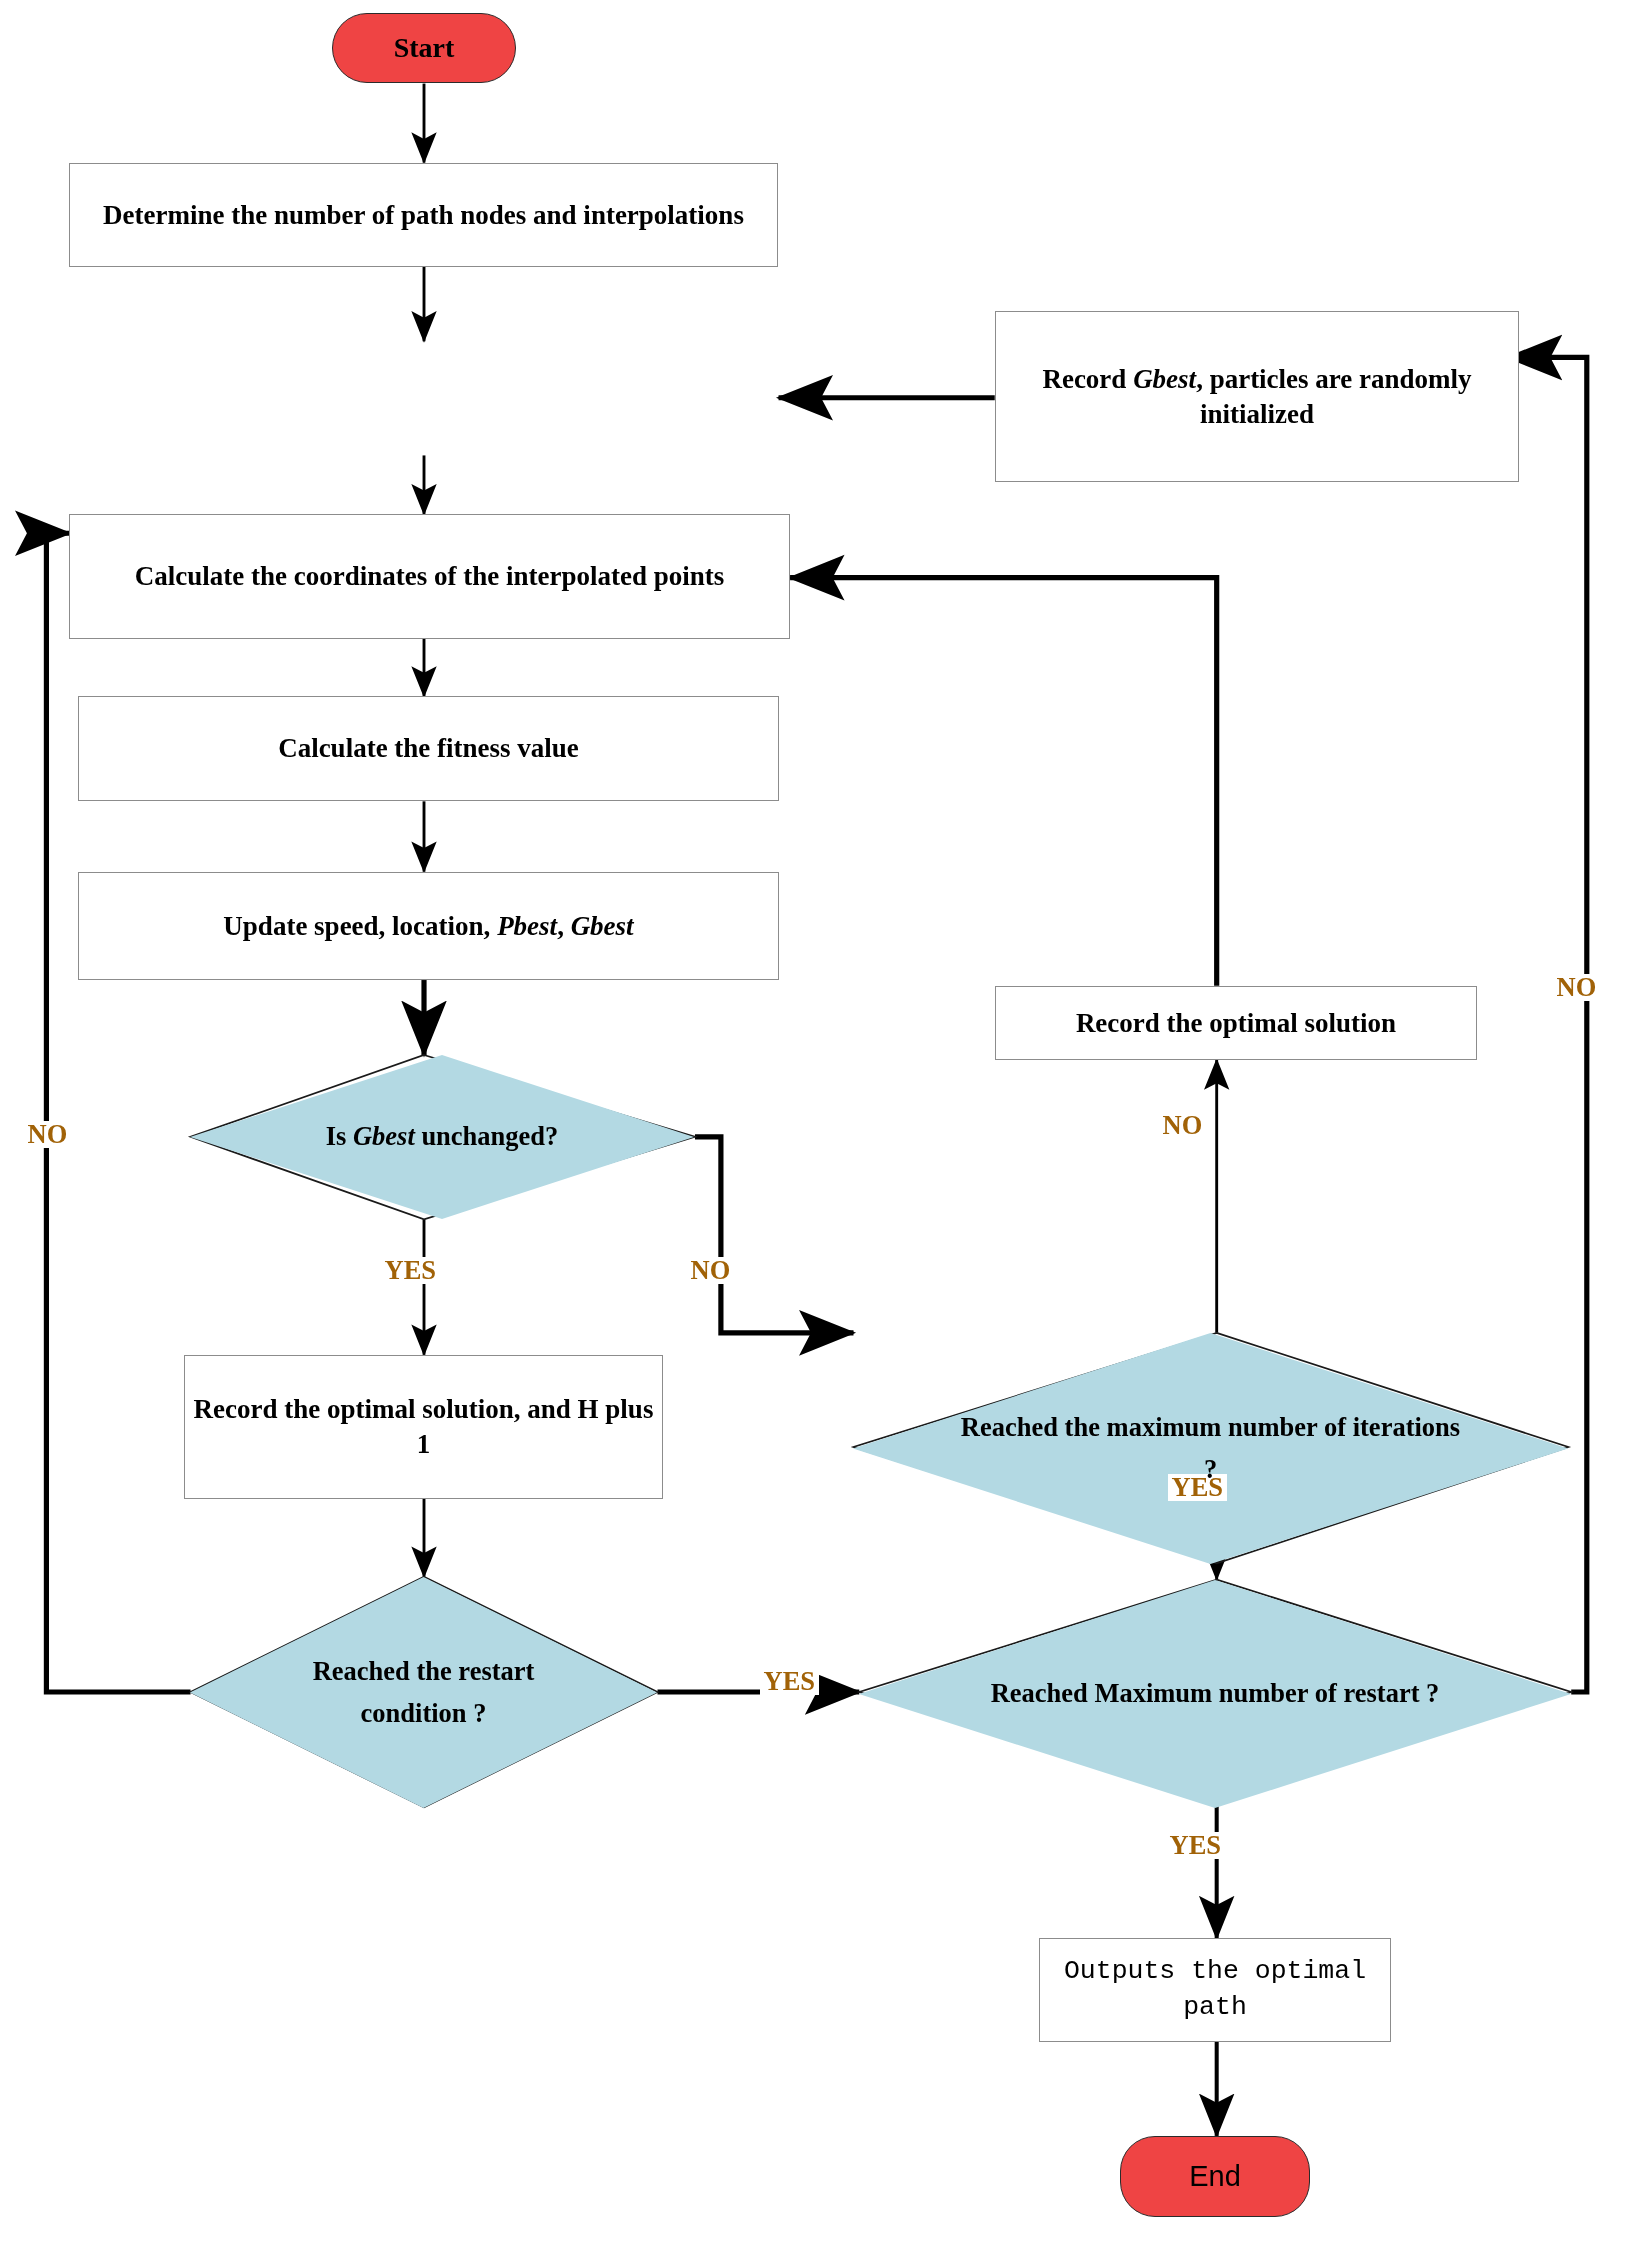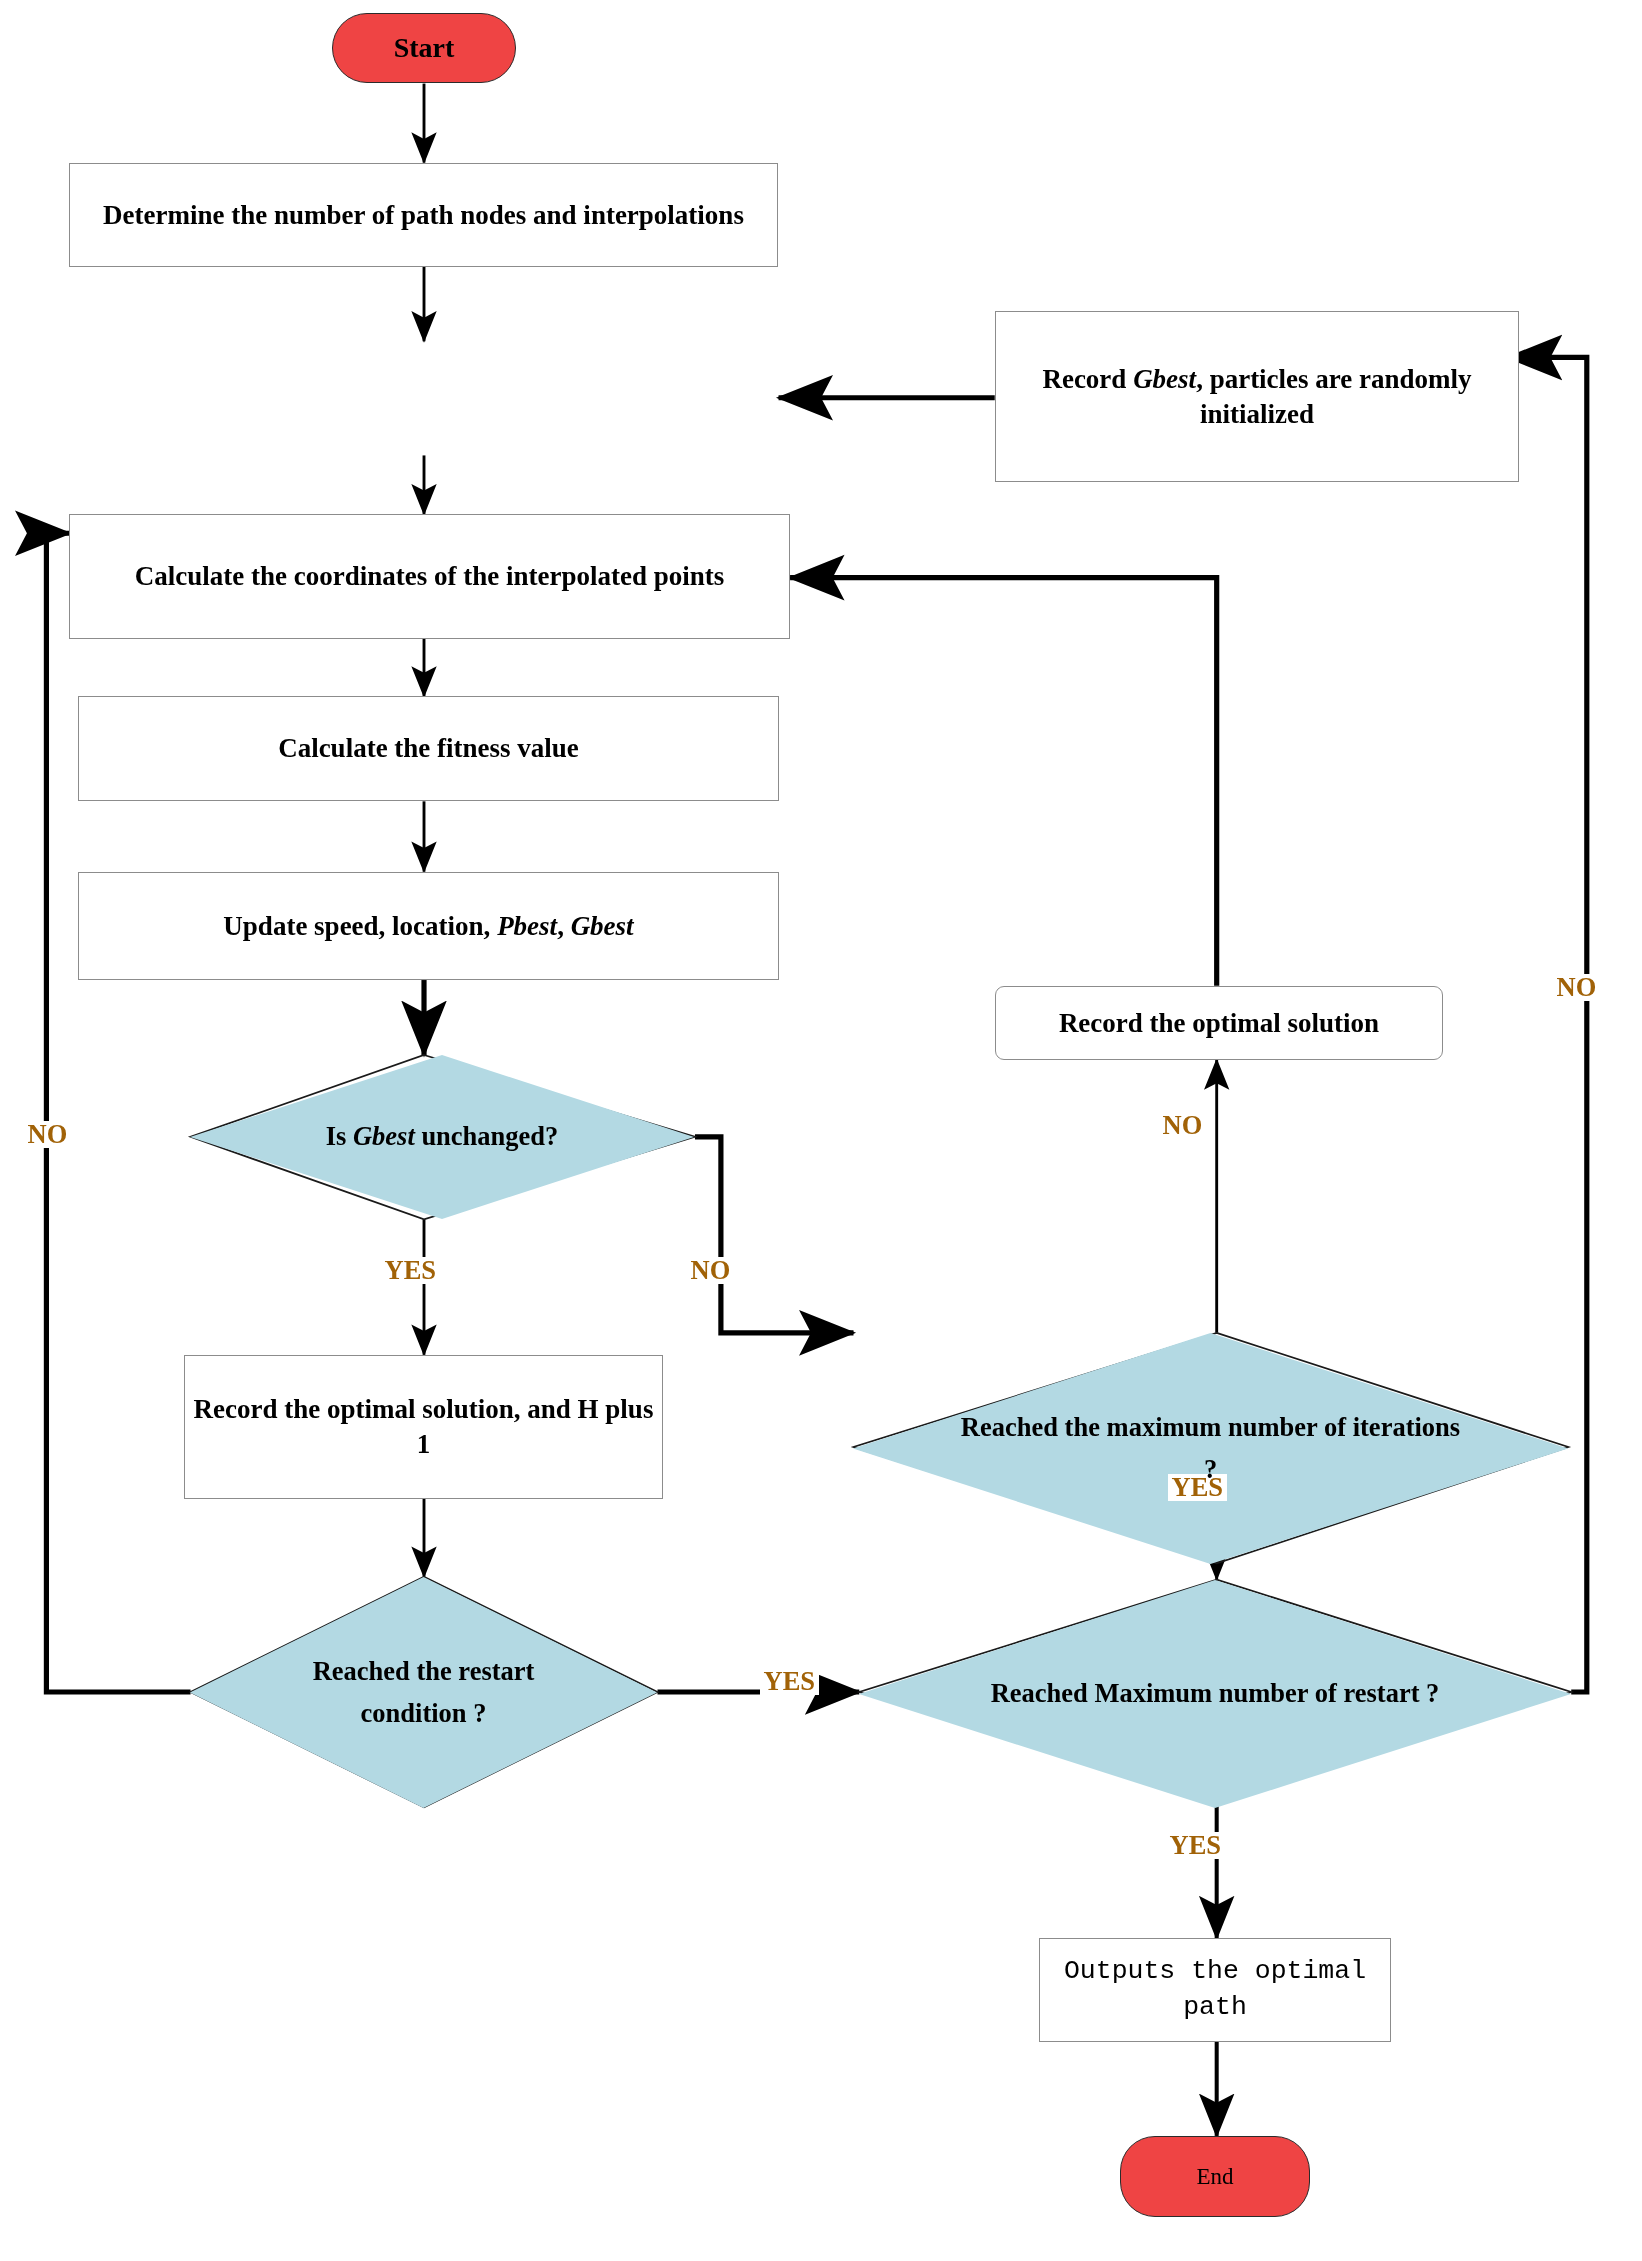--- a/index.html
+++ b/index.html
@@ -49,22 +49,22 @@
     border: 1.7px solid #2b2b2b;
     border-radius: 35px;
   }
   .term .txt {
     font-weight: bold;
     font-size: 28px;
     color: #000000;
   }
   .term.mono .txt {
     font-weight: normal;
-    font-size: 23px;
-    font-family: Liberation Serif, serif;
+    font-size: 29px;
+    font-family: Liberation Sans, sans-serif;
   }
   .proc.mono .txt {
     font-weight: normal;
     font-size: 26.5px;
     line-height: 1.35;
     font-family: "Liberation Mono", "DejaVu Sans Mono", monospace;
   }
   .dec {
     background: transparent;
     border: none;
@@ -183,21 +183,21 @@
 
   <div class="node dec" style="left:190px; top:1055px; width:504px; height:164px;">
     <div class="diamond-shape"></div>
     <span class="txt"><span>Is </span><span class="ital">Gbest</span><span> unchanged?</span></span>
   </div>
 
   <div class="node proc" style="left:184px; top:1355px; width:479px; height:144px;">
     <span class="txt">Record the optimal solution, and H plus 1</span>
   </div>
 
-  <div class="node proc" style="left:995px; top:986px; width:448px; height:74px;border-radius:9px;">
+  <div class="node proc" style="left:995px; top:986px; width:482px; height:74px;">
     <span class="txt">Record the optimal solution</span>
   </div>
 
   <div class="node dec" style="left:853px; top:1333px; width:715px; height:231px;">
     <div class="diamond-shape"></div>
     <span class="txt" style="max-width:507px;">Reached the maximum number of iterations ?</span>
   </div>
 
   <div class="node dec" style="left:190px; top:1577px; width:467px; height:231px;">
     <div class="diamond-shape"></div>

